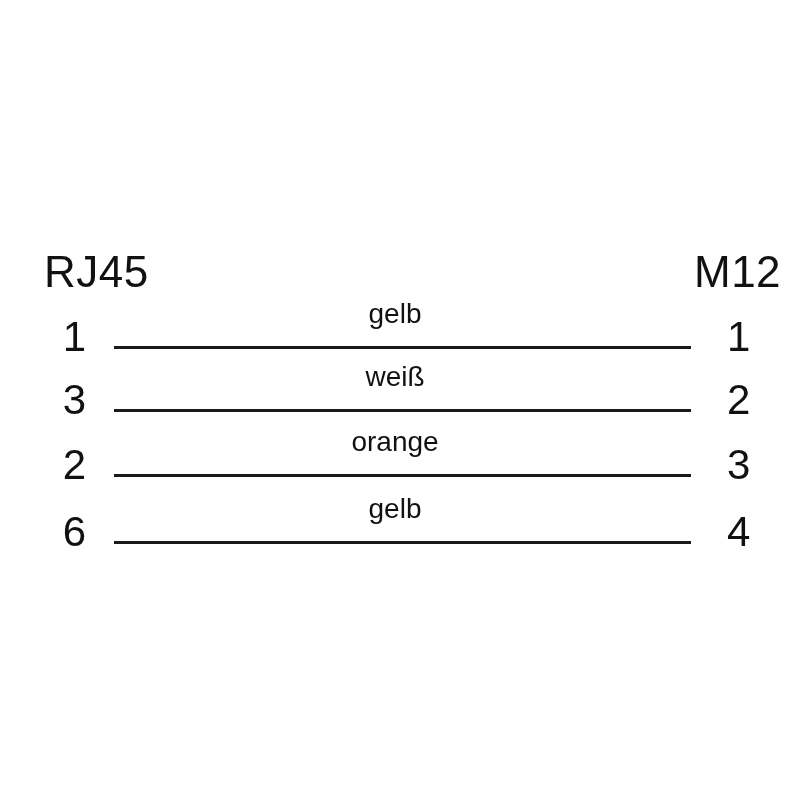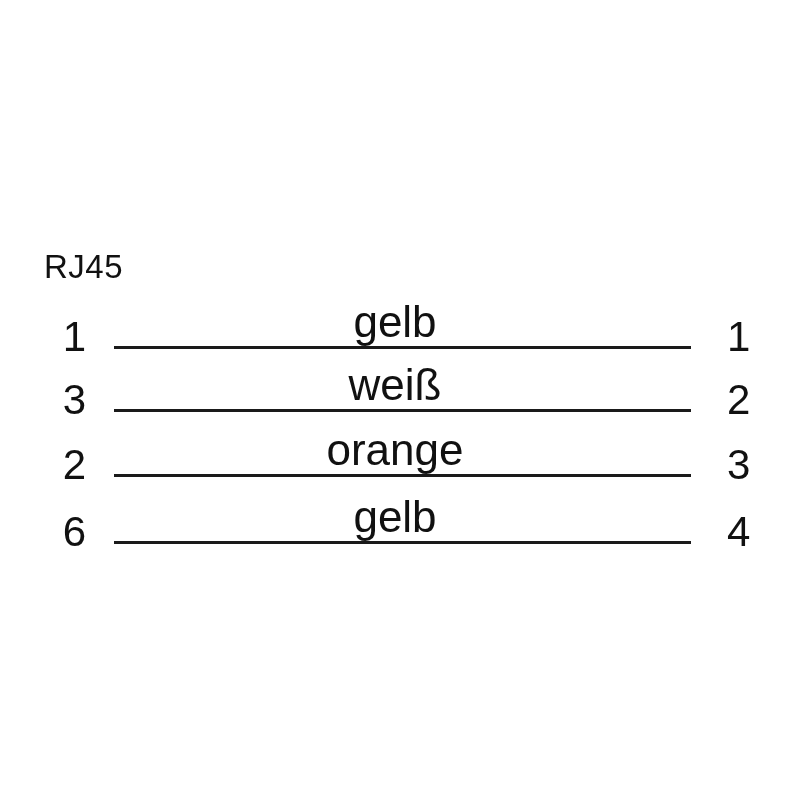--- a/index.html
+++ b/index.html
@@ -15,21 +15,21 @@
     background: #ffffff;
     overflow: hidden;
     font-family: "Liberation Sans", sans-serif;
     color: #111111;
     -webkit-font-smoothing: antialiased;
   }
 
   
   .conn-header {
     position: absolute;
-    font-size: 33px;
+    font-size: 44px;
     line-height: 1;
     font-weight: 400;
     letter-spacing: 0.5px;
     white-space: nowrap;
     color: #111111;
   }
   #header-left  { left: 44px;  top: 250px; text-align: left; }
   #header-right { left: 694px; top: 250px; text-align: left; }
 
   
@@ -67,35 +67,36 @@
     top: -1px;
     height: 2.5px;
     background: #1a1a1a;
   }
 
   .wire-label {
     position: absolute;
     left: 195px;
     width: 400px;
     text-align: center;
-    font-size: 44px;
+    font-size: 28px;
     line-height: 1;
     font-weight: 400;
     color: #111111;
     top: -47px;
     white-space: nowrap;
   }
 </style>
 </head>
 <body>
 
 <div id="canvas">
 
   <div class="conn-header" id="header-left">RJ45</div>
 
+  <div class="conn-header" id="header-right">M12</div>
 
   <div class="wire-row" id="row-0" style="top:347px;">
     <div class="pin pin-left">1</div>
     <div class="wire-label">gelb</div>
     <div class="wire-line"></div>
     <div class="pin pin-right">1</div>
   </div>
 
   <div class="wire-row" id="row-1" style="top:410px;">
     <div class="pin pin-left">3</div>

